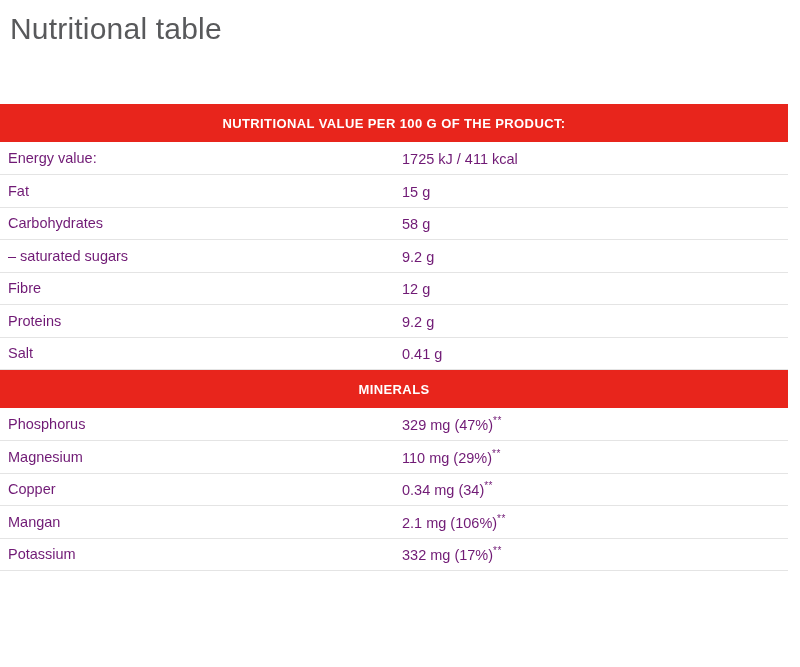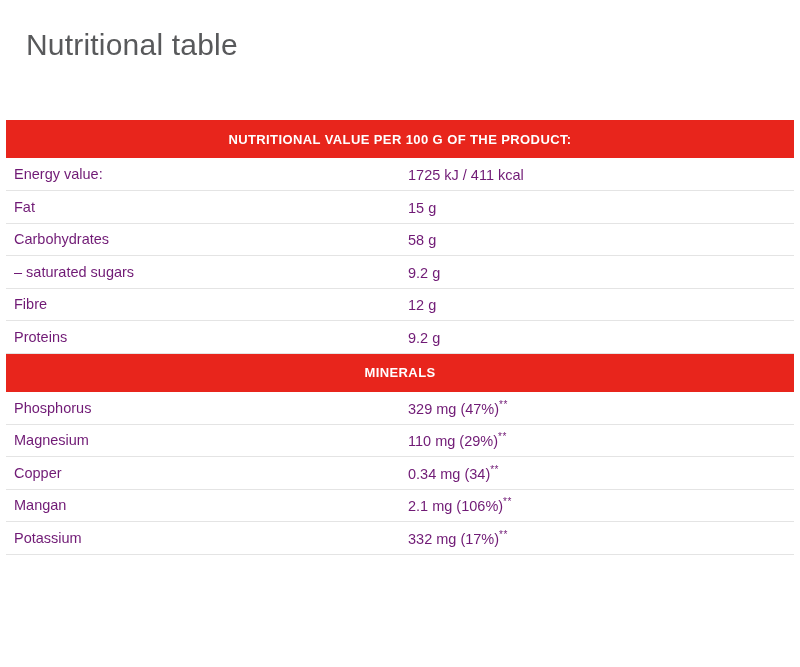--- a/index.html
+++ b/index.html
@@ -17,30 +17,29 @@
   .page {
     position: relative;
     width: 800px;
     height: 667px;
     box-sizing: border-box;
   }
   .page-title {
     font-size: 30px;
     font-weight: 400;
     color: #58595b;
-    margin: 16px;
+    margin: 0;
     padding: 12px 0 0 10px;
     letter-spacing: 0.2px;
   }
   .table-wrap {
     margin-top: 58px;
   }
   table.nutri {
     width: 788px;
-    margin-left: 6px;
     border-collapse: collapse;
     table-layout: fixed;
   }
   table.nutri td {
     padding: 0;
     vertical-align: middle;
   }
   tr.section-row td {
     background: #e8251c;
     color: #ffffff;
@@ -105,20 +104,24 @@
           <td class="value"><span>9.2 g</span><span class="sup"></span></td>
         </tr>
         <tr class="data-row">
           <td class="label">Fibre</td>
           <td class="value"><span>12 g</span><span class="sup"></span></td>
         </tr>
         <tr class="data-row">
           <td class="label">Proteins</td>
           <td class="value"><span>9.2 g</span><span class="sup"></span></td>
         </tr>
+        <tr class="data-row">
+          <td class="label">Salt</td>
+          <td class="value"><span>0.41 g</span><span class="sup"></span></td>
+        </tr>
 
         <tr class="section-row">
           <td colspan="2">MINERALS</td>
         </tr>
 
         <tr class="data-row">
           <td class="label">Phosphorus</td>
           <td class="value"><span>329 mg (47%)</span><span class="sup">**</span></td>
         </tr>
         <tr class="data-row">

